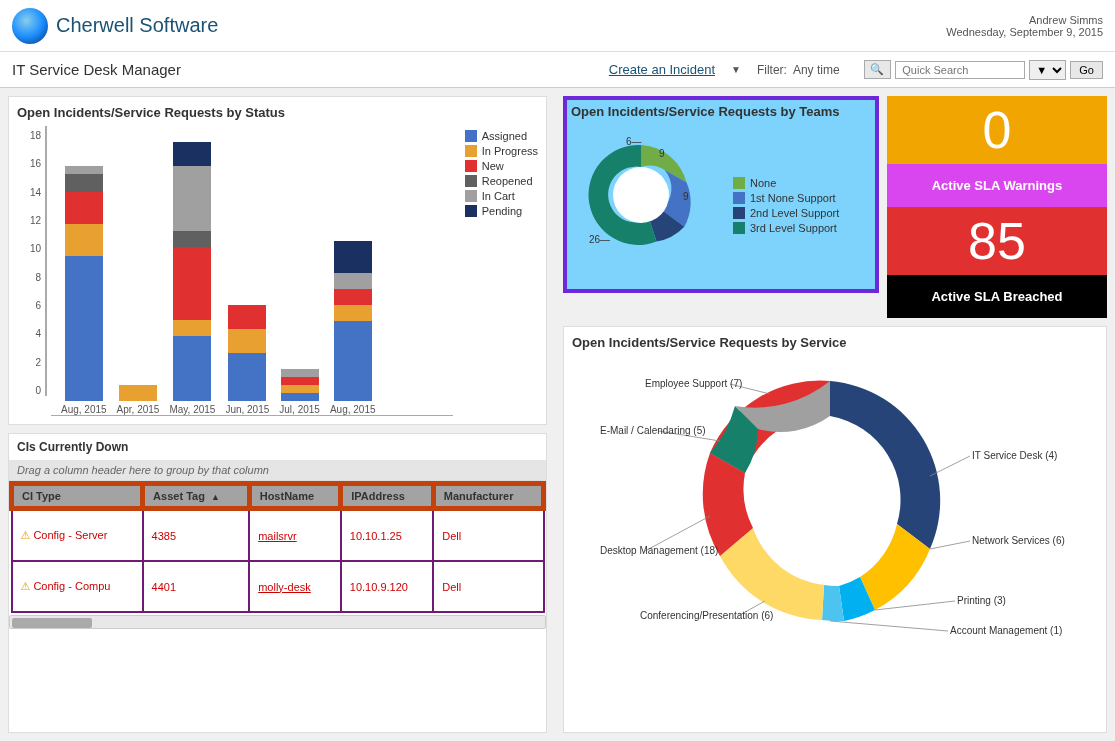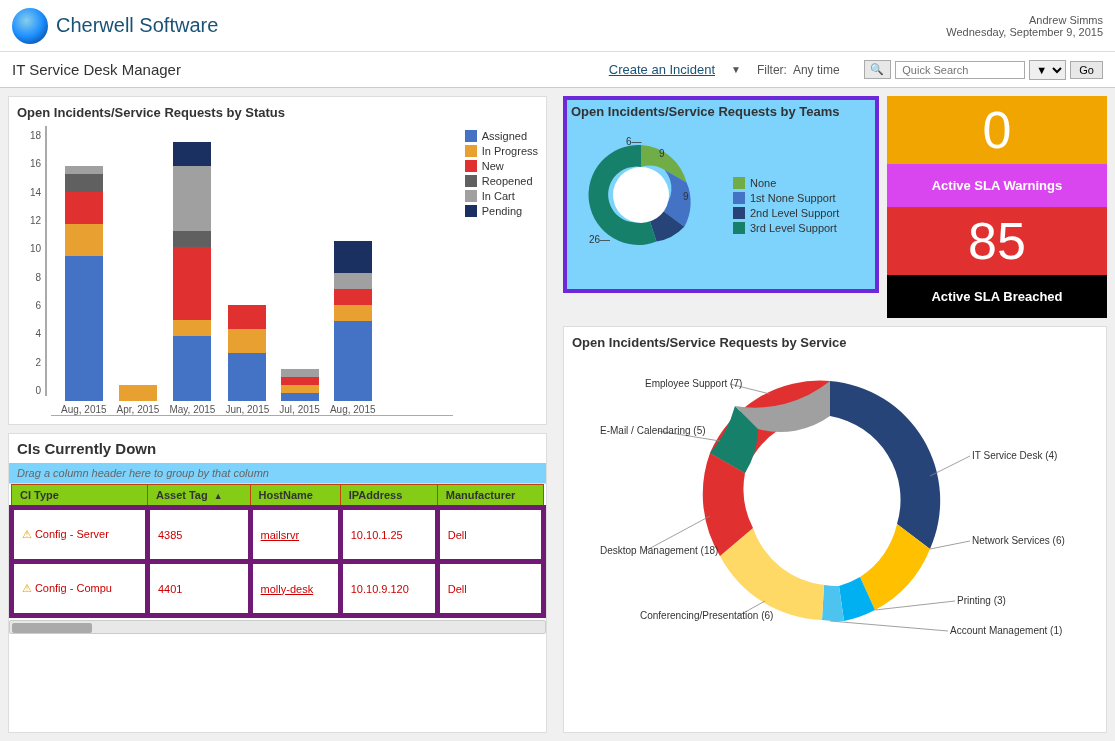--- a/index.html
+++ b/index.html
@@ -44,25 +44,25 @@
     .sla-number { font-size: 52px; font-weight: 300; color: #fff; line-height: 1; }
     .sla-label { font-size: 13px; font-weight: 600; color: #fff; padding: 6px; }
     .sla-warning { background: #f0a500; }
     .sla-warning-label { background: #d946ef; text-align: center; }
     .sla-breach { background: #e03030; }
     .sla-breach-label { background: #000000; }
     .teams-panel { flex: 1; background: #7dd3fc; border: 4px solid #6d28d9; padding: 4px; }
     
     
     .table-panel { background: #fff; border: 1px solid #ddd; padding: 0; }
-    .table-header { padding: 6px 8px; font-size: 15px; font-weight: 600; color: #333; }
-    .drag-hint { background: #7dd3fc; border-bottom: 1px solid #ddd; padding: 4px 8px; font-size: 11px; color: #666; font-style: italic; }
+    .table-header { padding: 6px 8px; font-size: 12px; font-weight: 600; color: #333; }
+    .drag-hint { background: #e5e5e5; border-bottom: 1px solid #ddd; padding: 4px 8px; font-size: 11px; color: #666; font-style: italic; }
     .data-table { width: 100%; border-collapse: collapse; font-size: 11px; }
-    .data-table th { background: #84cc16; border: 1px solid #c2410c; padding: 4px 8px; text-align: left; font-weight: 600; color: #333; }
-    .data-table td { border: 5px solid #701a75; padding: 18px 8px; }
+    .data-table th { background: #a3a3a3; border: 5px solid #c2410c; padding: 4px 8px; text-align: left; font-weight: 600; color: #333; }
+    .data-table td { border: 2px solid #701a75; padding: 18px 8px; }
     .data-table tr.row-red td { color: #cc0000; }
     .sort-arrow { font-size: 9px; margin-left: 3px; }
     .warning-icon { color: #e8a000; margin-right: 3px; }
     
     
     .service-panel { background: #fff; border: 1px solid #ddd; padding: 8px; flex: 1; }
     
     
     .scrollbar-area { height: 14px; background: #e8e8e8; border: 1px solid #ccc; margin-top: 2px; position: relative; border-radius: 2px; }
     .scrollbar-thumb { position: absolute; left: 2px; top: 2px; width: 80px; height: 10px; background: #aaa; border-radius: 2px; }

